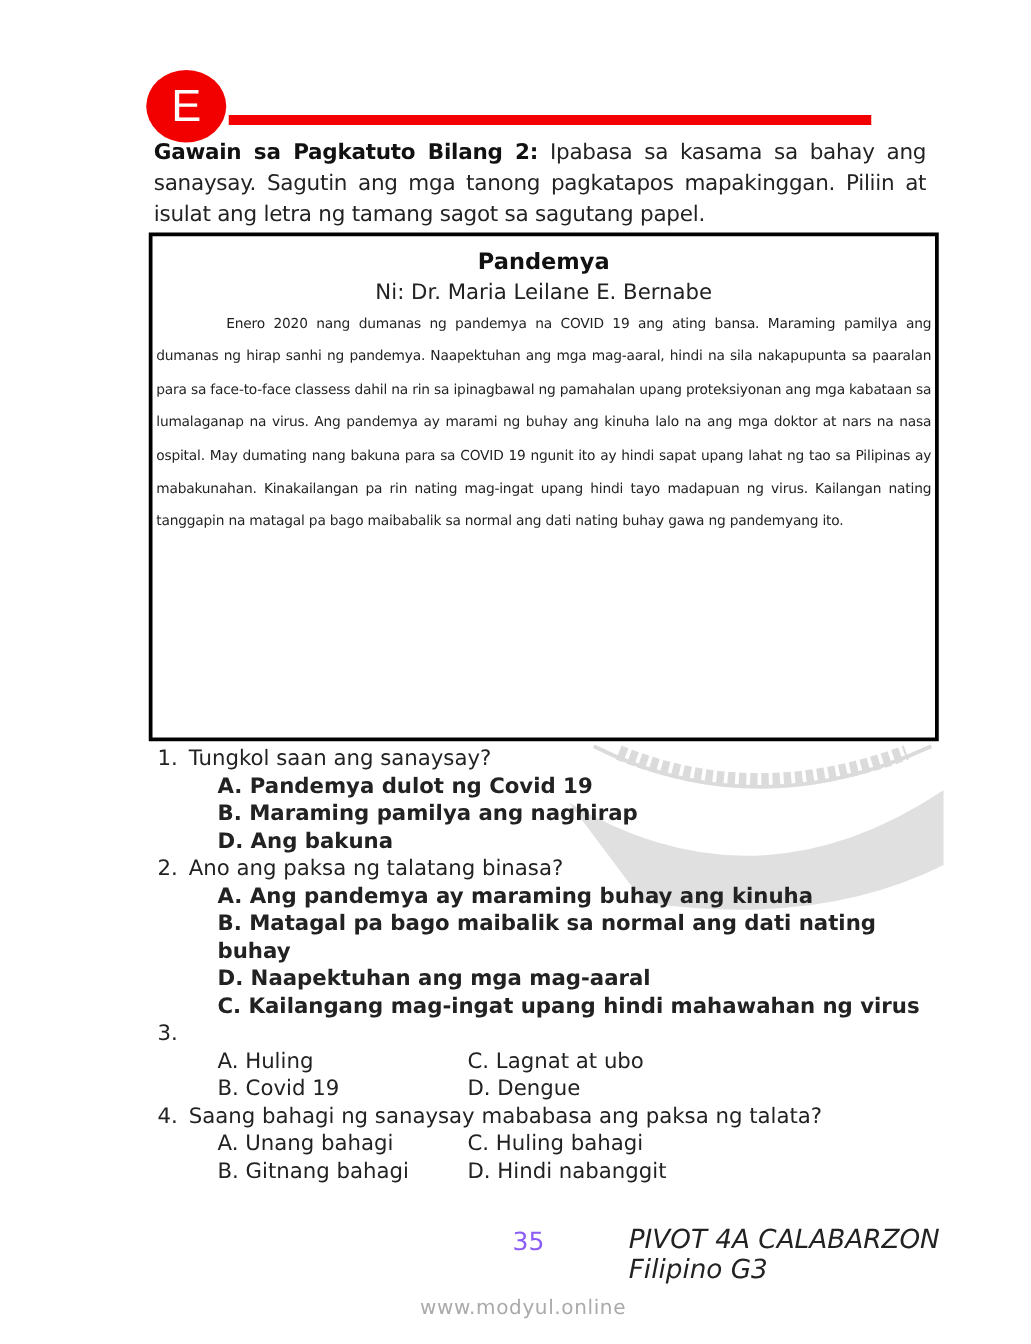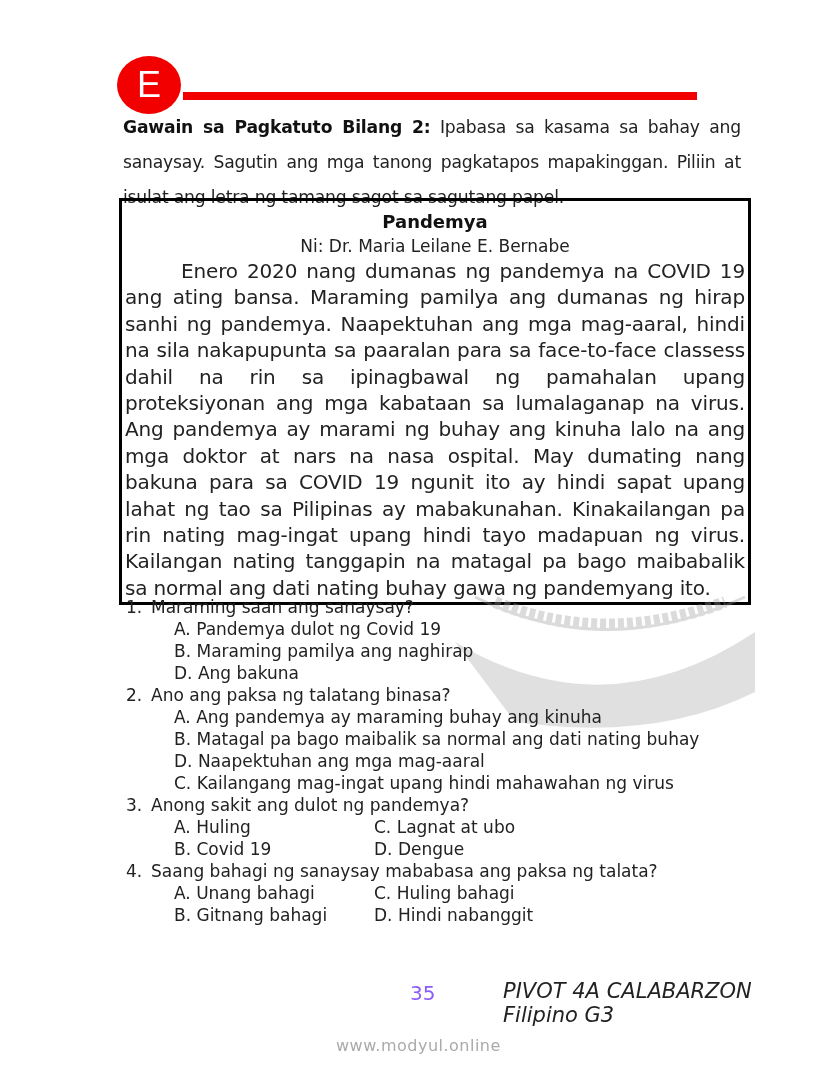--- a/index.html
+++ b/index.html
@@ -4,32 +4,32 @@
 <style>
   html, body { margin: 0; padding: 0; background: #ffffff; }
   body { width: 825px; height: 1075px; position: relative; overflow: hidden;
          font-family: "DejaVu Sans", sans-serif; color: #111; }
   .badge { position: absolute; left: 117px; top: 56px; width: 64px; height: 58px;
            border-radius: 50%; background: #f20000; color: #fff;
            font-family: "Liberation Sans", sans-serif; font-size: 36px;
            display: flex; align-items: center; justify-content: center; }
   .redbar { position: absolute; left: 183px; top: 92px; width: 514px; height: 8px; background: #f20000; }
   .intro { position: absolute; left: 123px; top: 110px; width: 618px;
-           font-size: 17.2px; line-height: 35px; text-align: justify; color: #222; letter-spacing: -0.2px; }
+           font-size: 17.2px; line-height: 25px; text-align: justify; color: #222; letter-spacing: -0.2px; }
   .intro b { font-weight: bold; color: #111; }
   .story { position: absolute; left: 119px; top: 186px; width: 620px; height: 401px;
-           border: 3px solid #000; padding: 0 3px 0 3px; margin-top: 12px; }
+           border: 3px solid #000; padding: 0 3px 0 3px; }
   .story-title { text-align: center; font-weight: bold; font-size: 18px; margin-top: 9px; line-height: 24px; }
   .story-author { text-align: center; font-size: 17px; line-height: 24px; color: #222; }
-  .story-body { font-size: 20px; line-height: 26.4px; text-align: justify; text-indent: 56px; color: #222; letter-spacing: -0.15px; }
+  .story-body { font-size: 11px; line-height: 26.4px; text-align: justify; text-indent: 56px; color: #222; letter-spacing: -0.15px; }
   .watermark { position: absolute; left: 455px; top: 592px; width: 300px; height: 140px; opacity: 0.35; }
   .questions { position: absolute; left: 126px; top: 596px; width: 620px; font-size: 17px; line-height: 22px; color: #222; }
   .q { display: flex; }
   .q .num { width: 25px; }
-  .choice { padding-left: 48px; }
+  .choice { padding-left: 48px; font-weight: bold; }
   .grid2 { display: grid; grid-template-columns: 200px 300px; padding-left: 48px; }
   .footer-page { position: absolute; left: 410px; top: 981px; font-size: 20px; color: #8b5cf6; }
   .footer-book { position: absolute; left: 503px; top: 979px; font-size: 21px; font-style: italic; color: #222; }
   .site { position: absolute; left: 336px; top: 1036px; font-size: 16px; color: #aaa; letter-spacing: 0.5px; }
 </style>
 </head>
 <body>
 
 <div class="badge">E</div>
 <div class="redbar"></div>
@@ -45,40 +45,39 @@
 <svg class="watermark" viewBox="0 0 300 140">
   <path d="M20 5 Q150 70 290 5" fill="none" stroke="#9a9a9a" stroke-width="3"></path>
   <path d="M40 10 Q150 55 270 10" fill="none" stroke="#9a9a9a" stroke-width="12" stroke-dasharray="6 3"></path>
   <path d="M0 50 Q150 140 300 40 L300 100 Q200 150 60 130 Z" fill="#a8a8a8"></path>
 </svg>
 
 <div class="questions">
   <div>
     <div class="q">
         <span class="num">1.</span>
-        <span>Maraming saan ang sanaysay?</span>
+        <span>Tungkol saan ang sanaysay?</span>
       </div>
     <div class="choice">A. Pandemya dulot ng Covid 19</div>
     <div class="choice">B. Maraming pamilya ang naghirap</div>
     <div class="choice">D. Ang bakuna</div>
   </div>
   <div>
     <div class="q">
         <span class="num">2.</span>
         <span>Ano ang paksa ng talatang binasa?</span>
       </div>
     <div class="choice">A.  Ang pandemya ay maraming buhay ang kinuha</div>
     <div class="choice">B.  Matagal pa bago maibalik sa normal ang dati nating buhay</div>
     <div class="choice">D.  Naapektuhan ang mga mag-aaral</div>
     <div class="choice">C.  Kailangang mag-ingat upang hindi mahawahan ng virus</div>
   </div>
   <div>
     <div class="q">
         <span class="num">3.</span>
-        <span>Anong sakit ang dulot ng pandemya?</span>
       </div>
     <div class="grid2">
       <span>A.  Huling</span>
       <span>C.  Lagnat at ubo</span>
       <span>B.  Covid 19</span>
       <span>D.  Dengue</span>
     </div>
   </div>
   <div>
     <div class="q">

